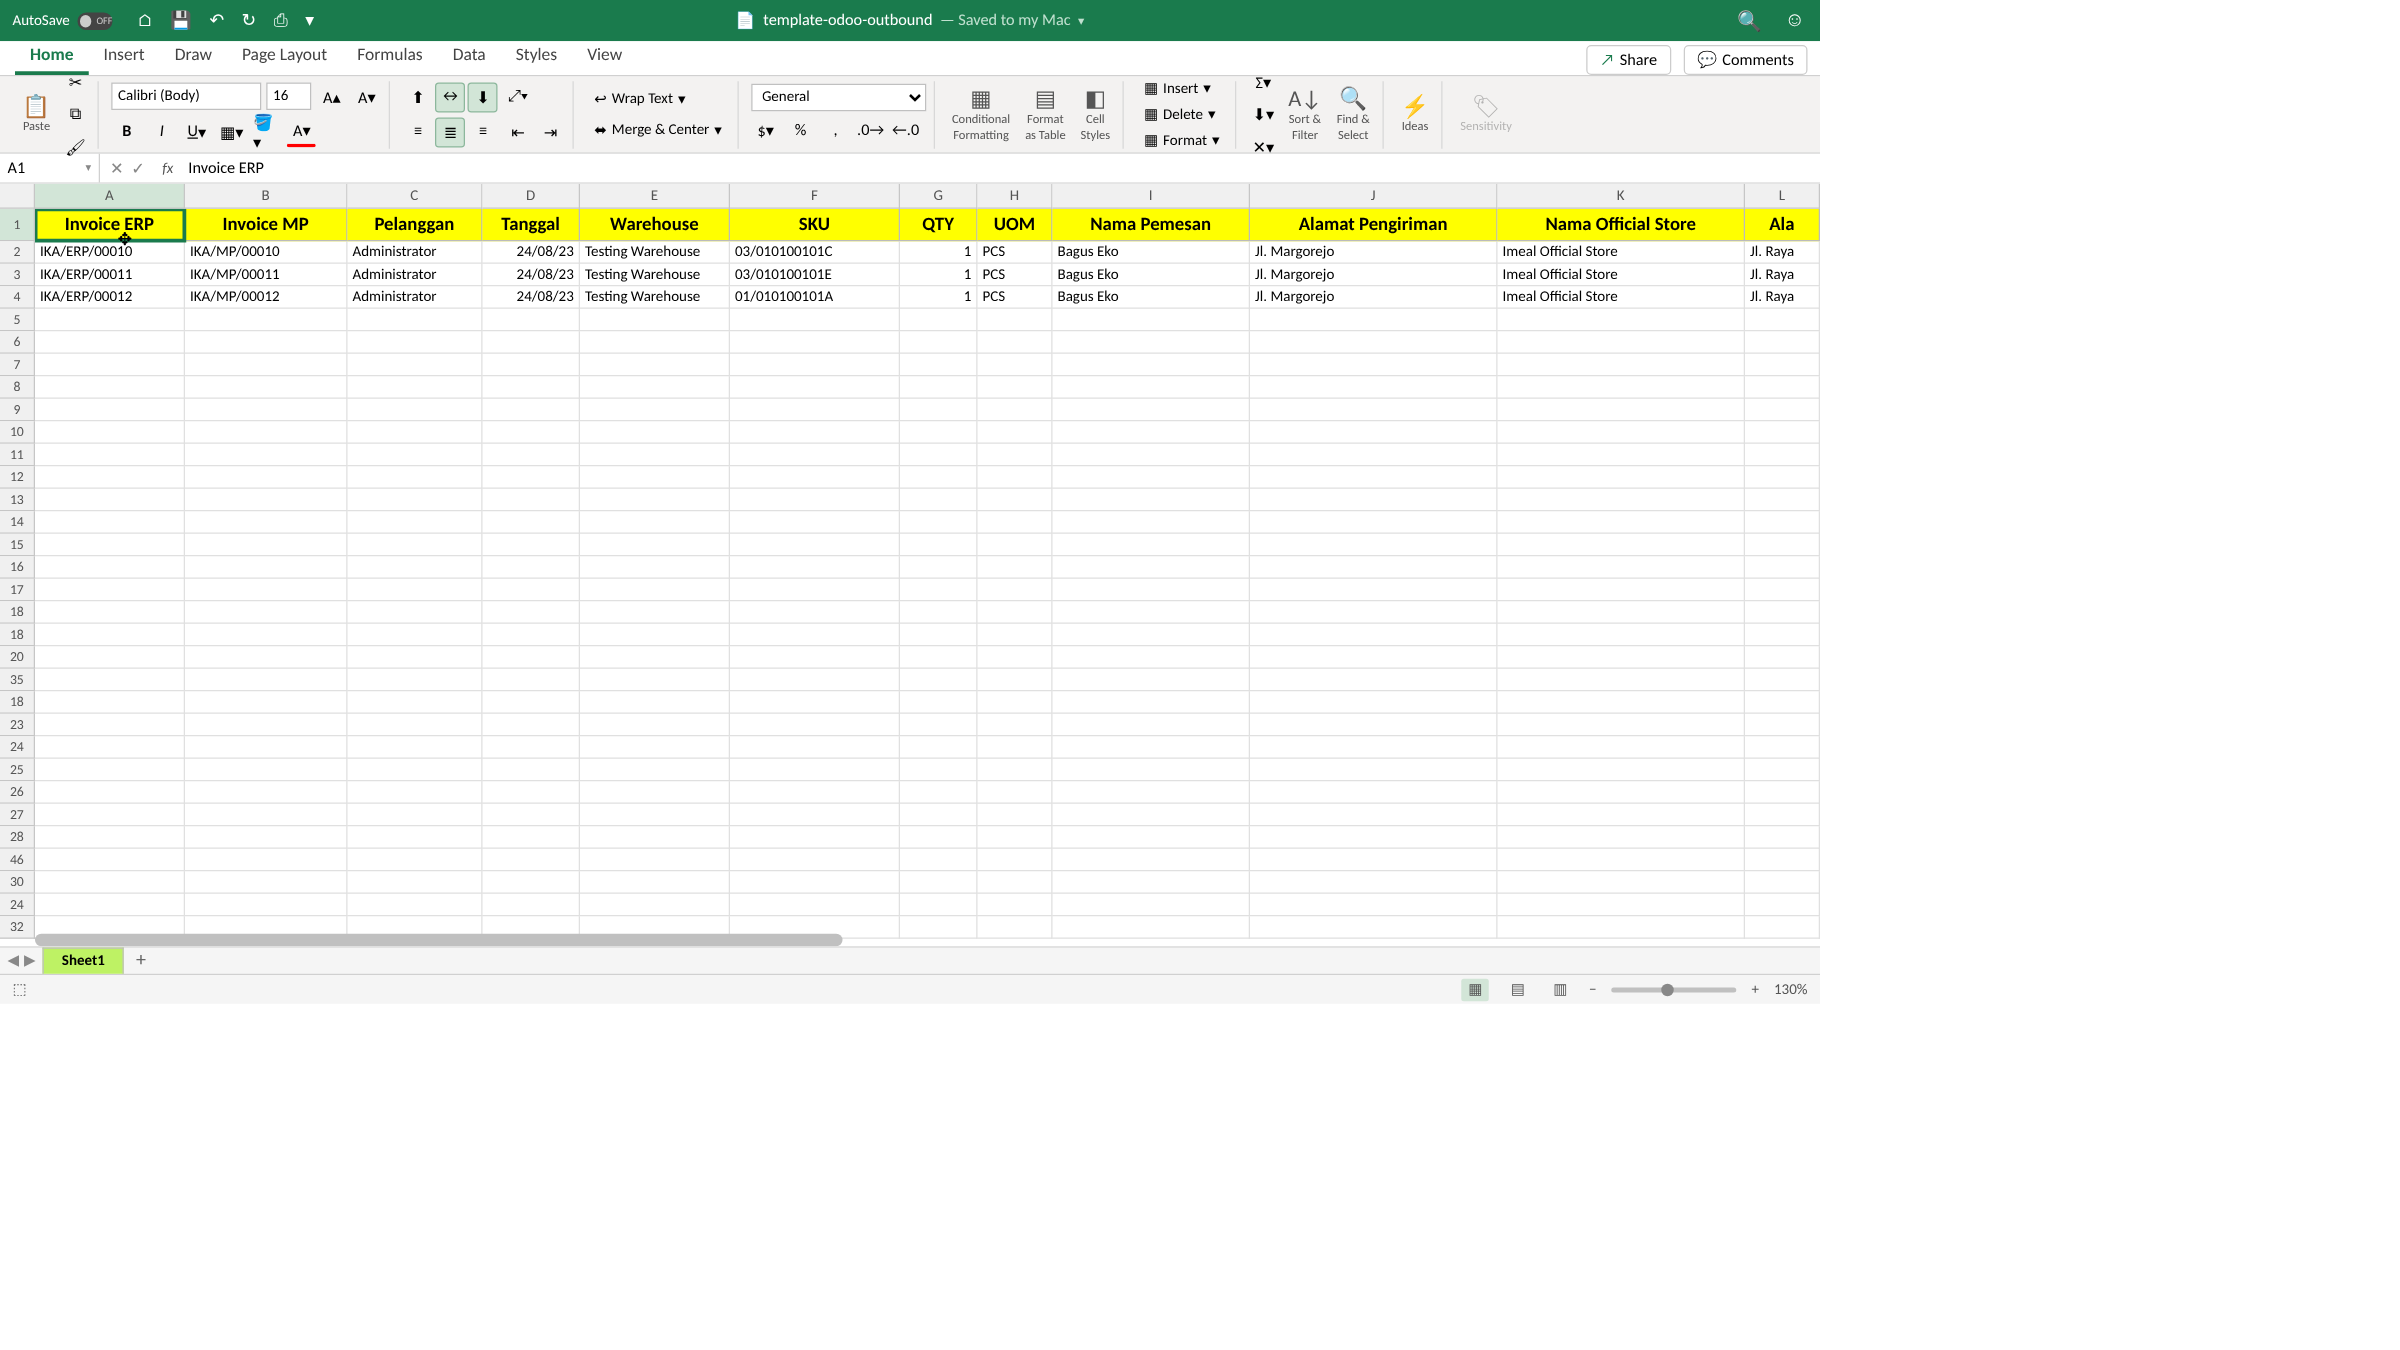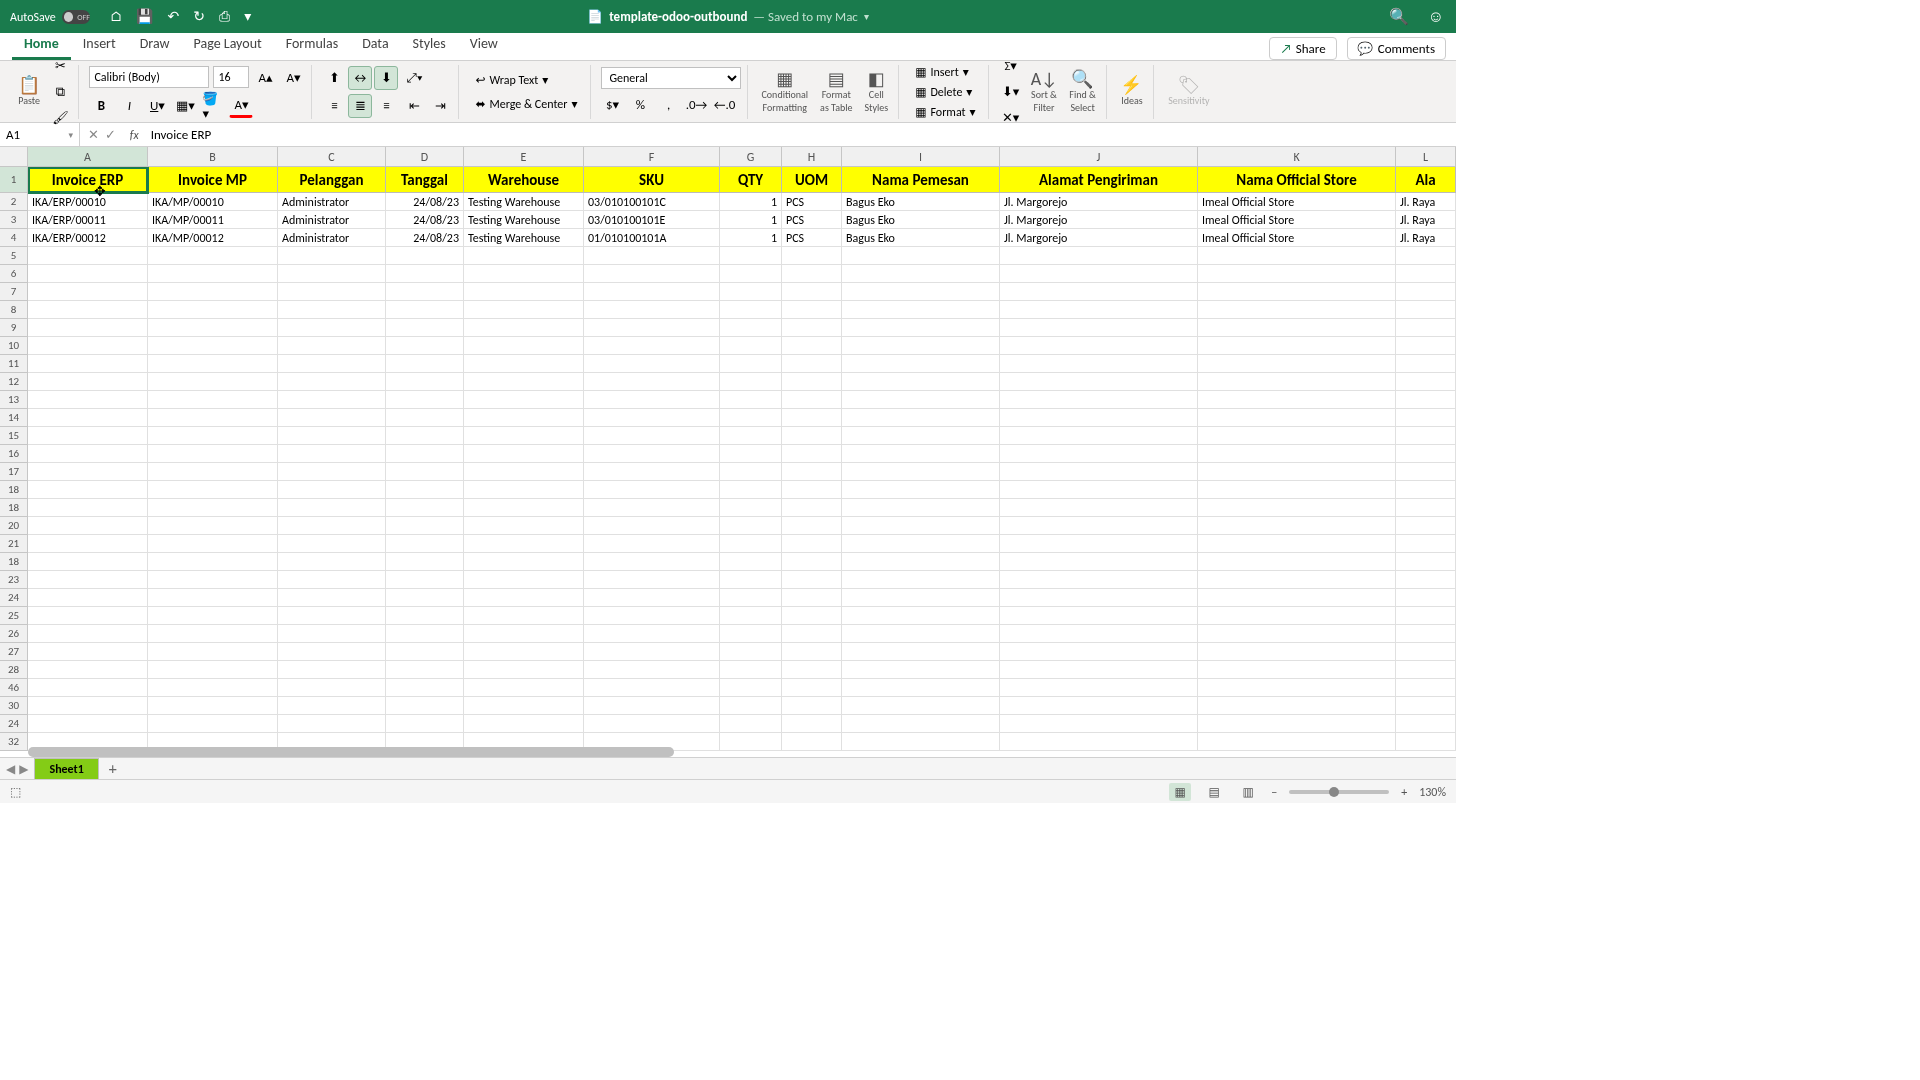--- a/index.html
+++ b/index.html
@@ -65,21 +65,21 @@
   .cell.selected { outline: 3px solid #1a7b4d; outline-offset: -2px; z-index: 1; }
   .cell.right { justify-content: flex-end; }
   .cursor { position: absolute; font-size: 14px; pointer-events: none; z-index: 5; color: #000; }
 
   .hscroll { position: absolute; bottom: 0; left: 28px; height: 10px; width: 646px; background: #c0c0c0; border-radius: 5px; }
 
   
   .sheetbar { height: 22px; display: flex; align-items: center; border-top: 1px solid #d0d0d0; background: #f5f5f5; font-size: 12px; }
   .sheet-nav { display: flex; gap: 4px; padding: 0 6px; color: #888; }
   .sheet-nav span { cursor: pointer; }
-  .sheet-tab { padding: 3px 14px; background: #84cc16; border: 1px solid #c0c0c0; border-bottom: none; font-weight: 600; cursor: pointer; }
+  .sheet-tab { padding: 3px 14px; background: #bef264; border: 1px solid #c0c0c0; border-bottom: none; font-weight: 600; cursor: pointer; }
   .sheet-add { padding: 0 10px; font-size: 16px; color: #666; cursor: pointer; }
 
   
   .statusbar { height: 24px; background: #f5f5f5; border-top: 1px solid #d0d0d0; display: flex; align-items: center; padding: 0 10px; font-size: 12px; color: #555; }
   .status-right { margin-left: auto; display: flex; align-items: center; gap: 12px; }
   .view-btn { width: 22px; height: 18px; display: flex; align-items: center; justify-content: center; cursor: pointer; border-radius: 2px; }
   .view-btn.active { background: #d2e5d7; }
   .zoom-slider { width: 100px; height: 4px; background: #c0c0c0; border-radius: 2px; position: relative; }
   .zoom-thumb { width: 10px; height: 10px; background: #888; border-radius: 50%; position: absolute; top: -3px; left: 40px; }
 </style>
@@ -97,21 +97,21 @@
   <div class="title-icons">
     <span>⌂</span>
     <span>💾</span>
     <span>↶</span>
     <span>↻</span>
     <span>⎙</span>
     <span>▾</span>
   </div>
   <div class="doc-title">
     <span>📄</span>
-    <span style="font-weight:700">template-odoo-outbound</span>
+    <span style="font-weight:400">template-odoo-outbound</span>
     <span class="saved">— Saved to my Mac</span>
     <span style="font-size:10px;color:#c0e0cf">▾</span>
   </div>
   <div class="title-right">
     <span>🔍</span>
     <span>☺</span>
   </div>
 </div>
 
 <div class="tabs">
@@ -308,21 +308,21 @@
       <div class="rowhead">11</div>
       <div class="rowhead">12</div>
       <div class="rowhead">13</div>
       <div class="rowhead">14</div>
       <div class="rowhead">15</div>
       <div class="rowhead">16</div>
       <div class="rowhead">17</div>
       <div class="rowhead">18</div>
       <div class="rowhead">18</div>
       <div class="rowhead">20</div>
-      <div class="rowhead">21</div>
+      <div class="rowhead">35</div>
       <div class="rowhead">18</div>
       <div class="rowhead">23</div>
       <div class="rowhead">24</div>
       <div class="rowhead">25</div>
       <div class="rowhead">26</div>
       <div class="rowhead">27</div>
       <div class="rowhead">28</div>
       <div class="rowhead">46</div>
       <div class="rowhead">30</div>
       <div class="rowhead">24</div>

